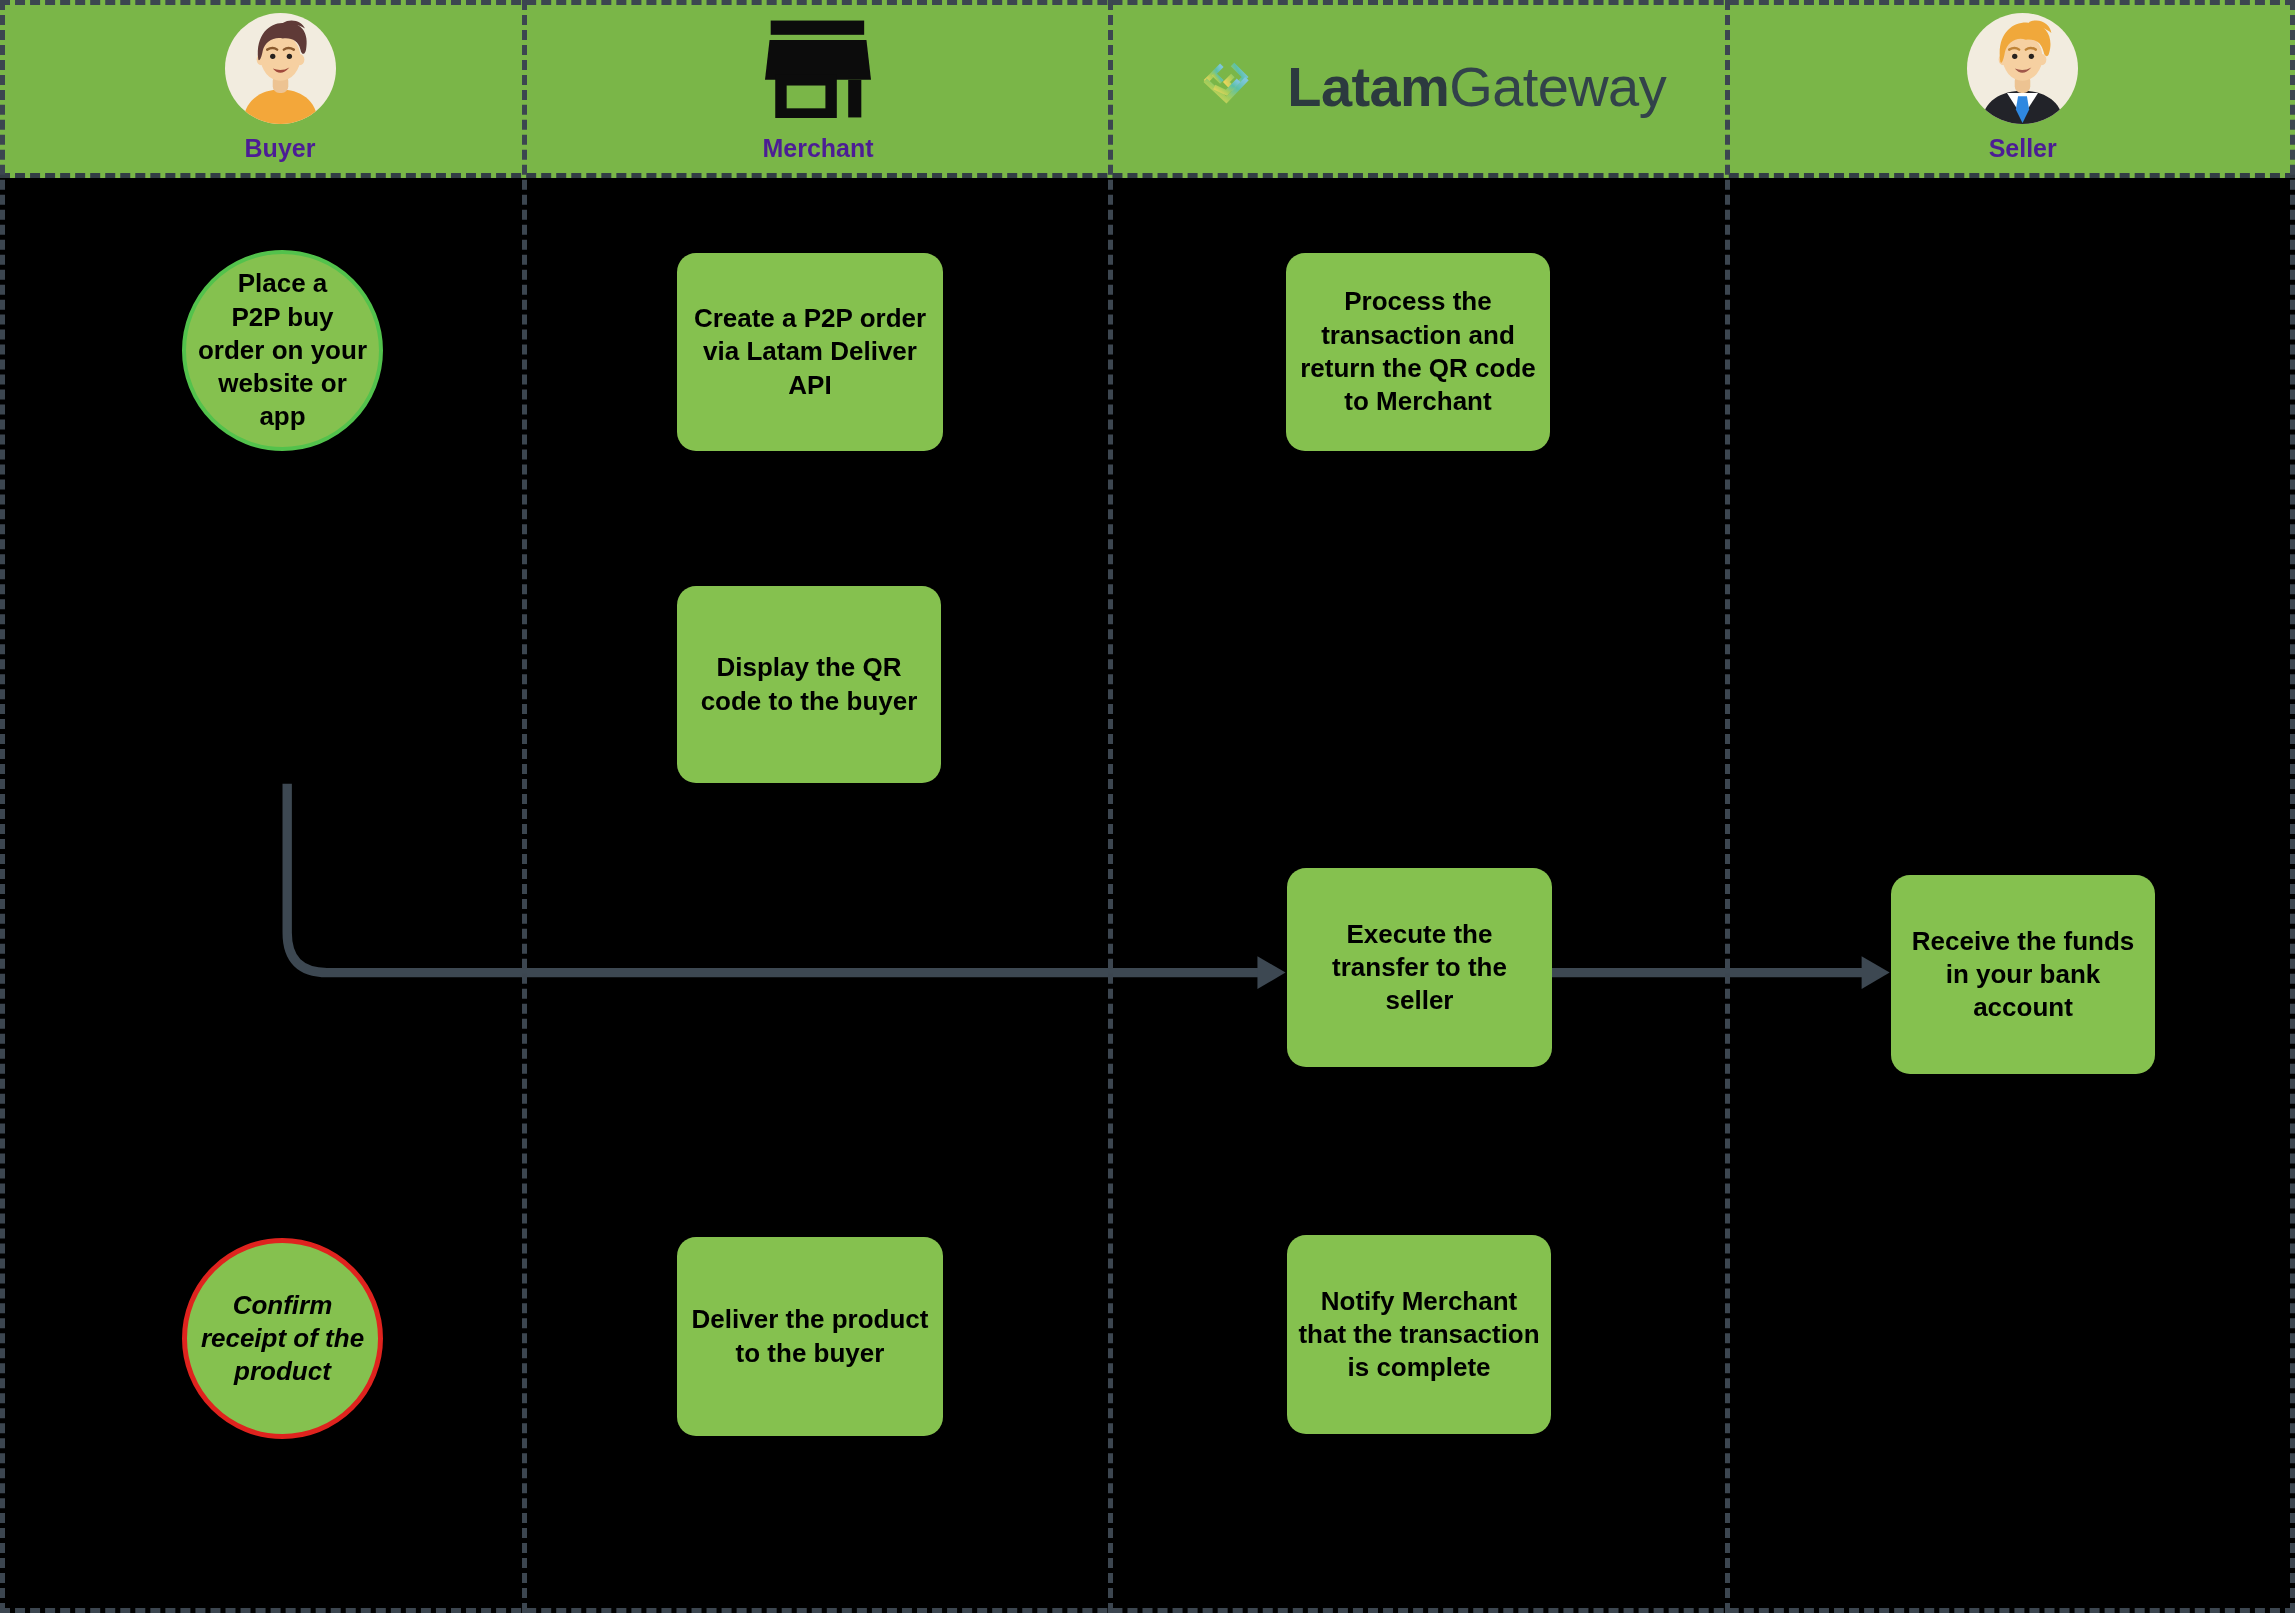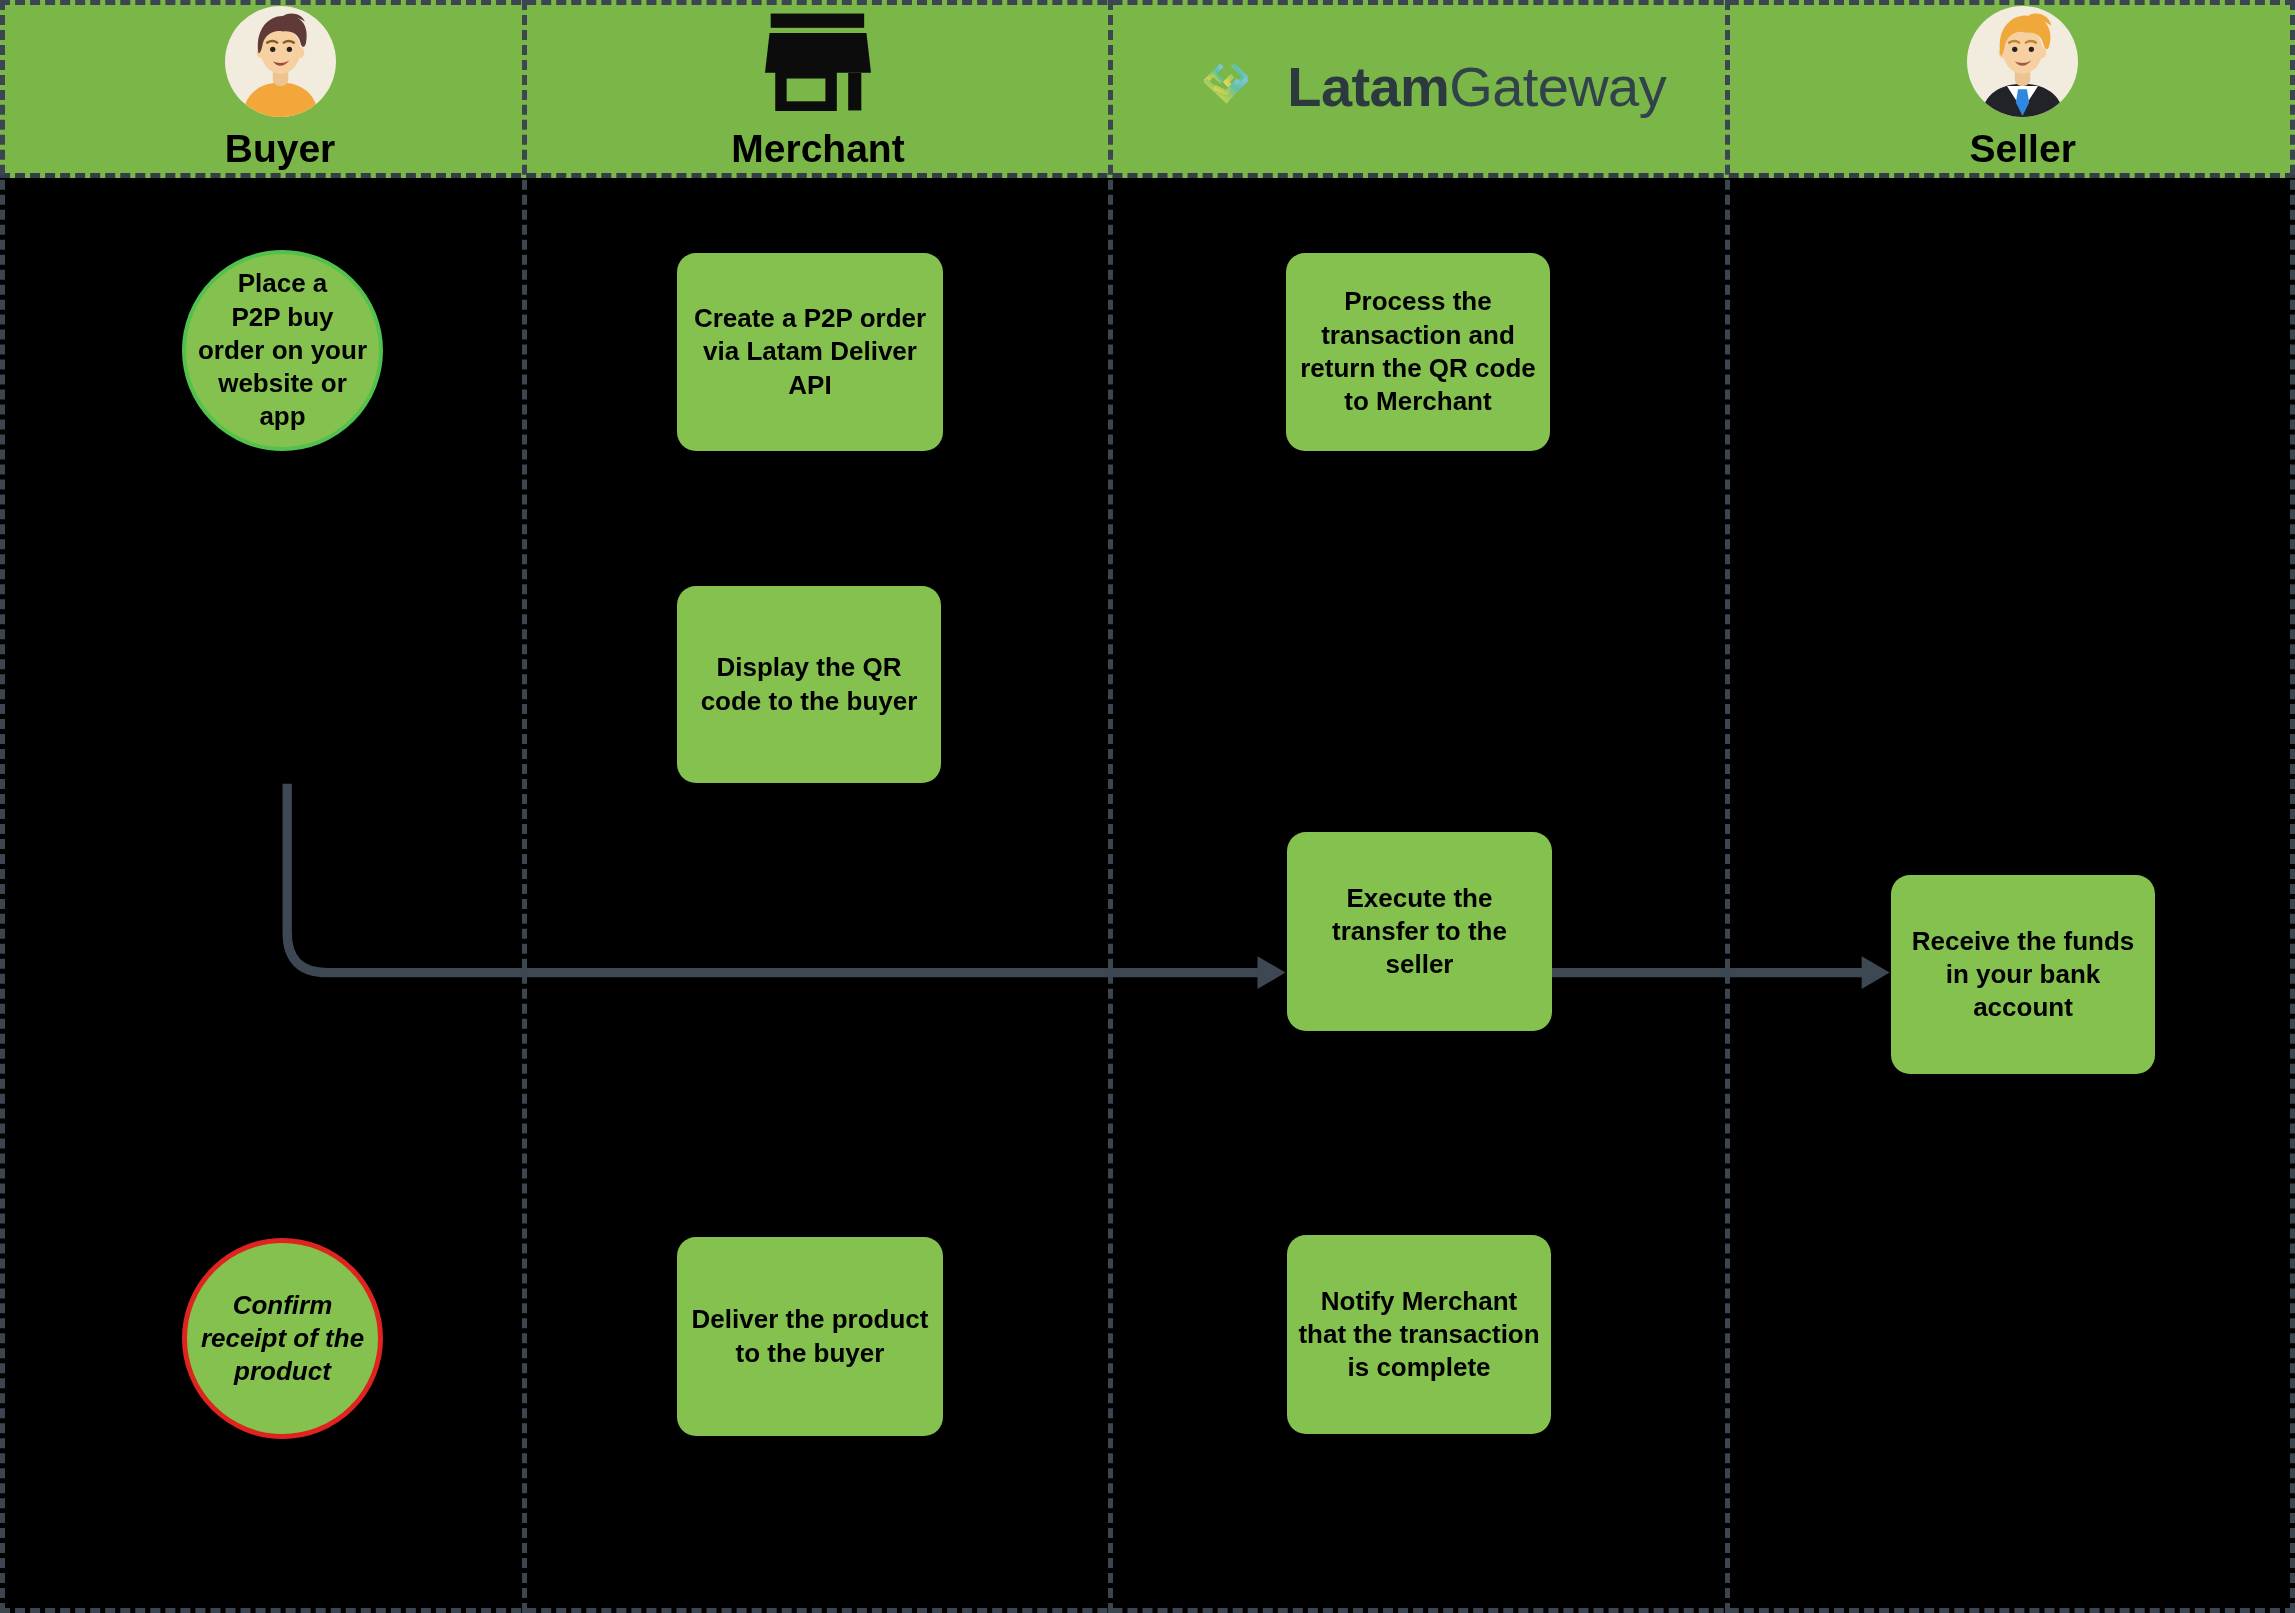--- a/index.html
+++ b/index.html
@@ -22,42 +22,42 @@
   }
   .header-cell{
     position:absolute;top:0;height:173px;
     display:flex;flex-direction:column;align-items:center;justify-content:center;
   }
   #cell-buyer{left:0;width:525px;padding-left:35px;box-sizing:border-box;}
   #cell-merchant{left:525px;width:586px;}
   #cell-gateway{left:1111px;width:617px;padding-left:23.4px;box-sizing:border-box;}
   #cell-seller{left:1727px;width:568px;padding-left:23.4px;box-sizing:border-box;}
   .hicon{height:112px;display:flex;align-items:center;justify-content:center;}
-  .lane-label{margin-top:11px;font-size:39px;font-weight:bold;color:#000000;line-height:1;}
+  .lane-label{margin-top:11px;font-size:25px;font-weight:bold;color:#4c1d95;line-height:1;}
   .logo-row{display:flex;flex-direction:row;align-items:center;gap:15px;}
   .logo-text{font-size:56px;line-height:1;letter-spacing:-0.6px;}
   .logo-bold{font-weight:700;color:#2c3a3f;}
   .logo-light{font-weight:300;color:#32424a;}
 
   
   .node{
     position:absolute;z-index:3;box-sizing:border-box;
     background:#85c14f;
     display:flex;align-items:center;justify-content:center;
     text-align:center;color:#000;font-weight:bold;font-size:26px;line-height:1.28;
   }
   .node .node-text{white-space:pre-line;padding:0 7px;}
   .rect{border-radius:19px;}
   .circle{border-radius:50%;}
   #node-place-order{left:182px;top:250px;width:201px;height:201px;border:4.7px solid #53c24c;}
   #node-create-order{left:677px;top:253px;width:266px;height:198px;}
   #node-process-transaction{left:1286px;top:253px;width:264px;height:198px;}
   #node-make-payment{left:152px;top:585px;width:263px;height:199px;}
   #node-display-qr{left:677px;top:586px;width:264px;height:197px;}
-  #node-execute-transfer{left:1287px;top:832px;width:265px;height:199px;text-align:center;}
+  #node-execute-transfer{left:1287px;top:868px;width:265px;height:199px;text-align:center;}
   #node-receive-funds{left:1891px;top:875px;width:264px;height:199px;}
   #node-deliver-product{left:677px;top:1237px;width:266px;height:199px;}
   #node-notify-merchant{left:1287px;top:1235px;width:264px;height:199px;}
   #node-confirm-receipt{left:182px;top:1238px;width:201px;height:201px;border:5.8px solid #df231e;font-style:italic;}
 
   .connectors{position:absolute;left:0;top:0;z-index:2;}
 </style>
 </head>
 <body>
 

